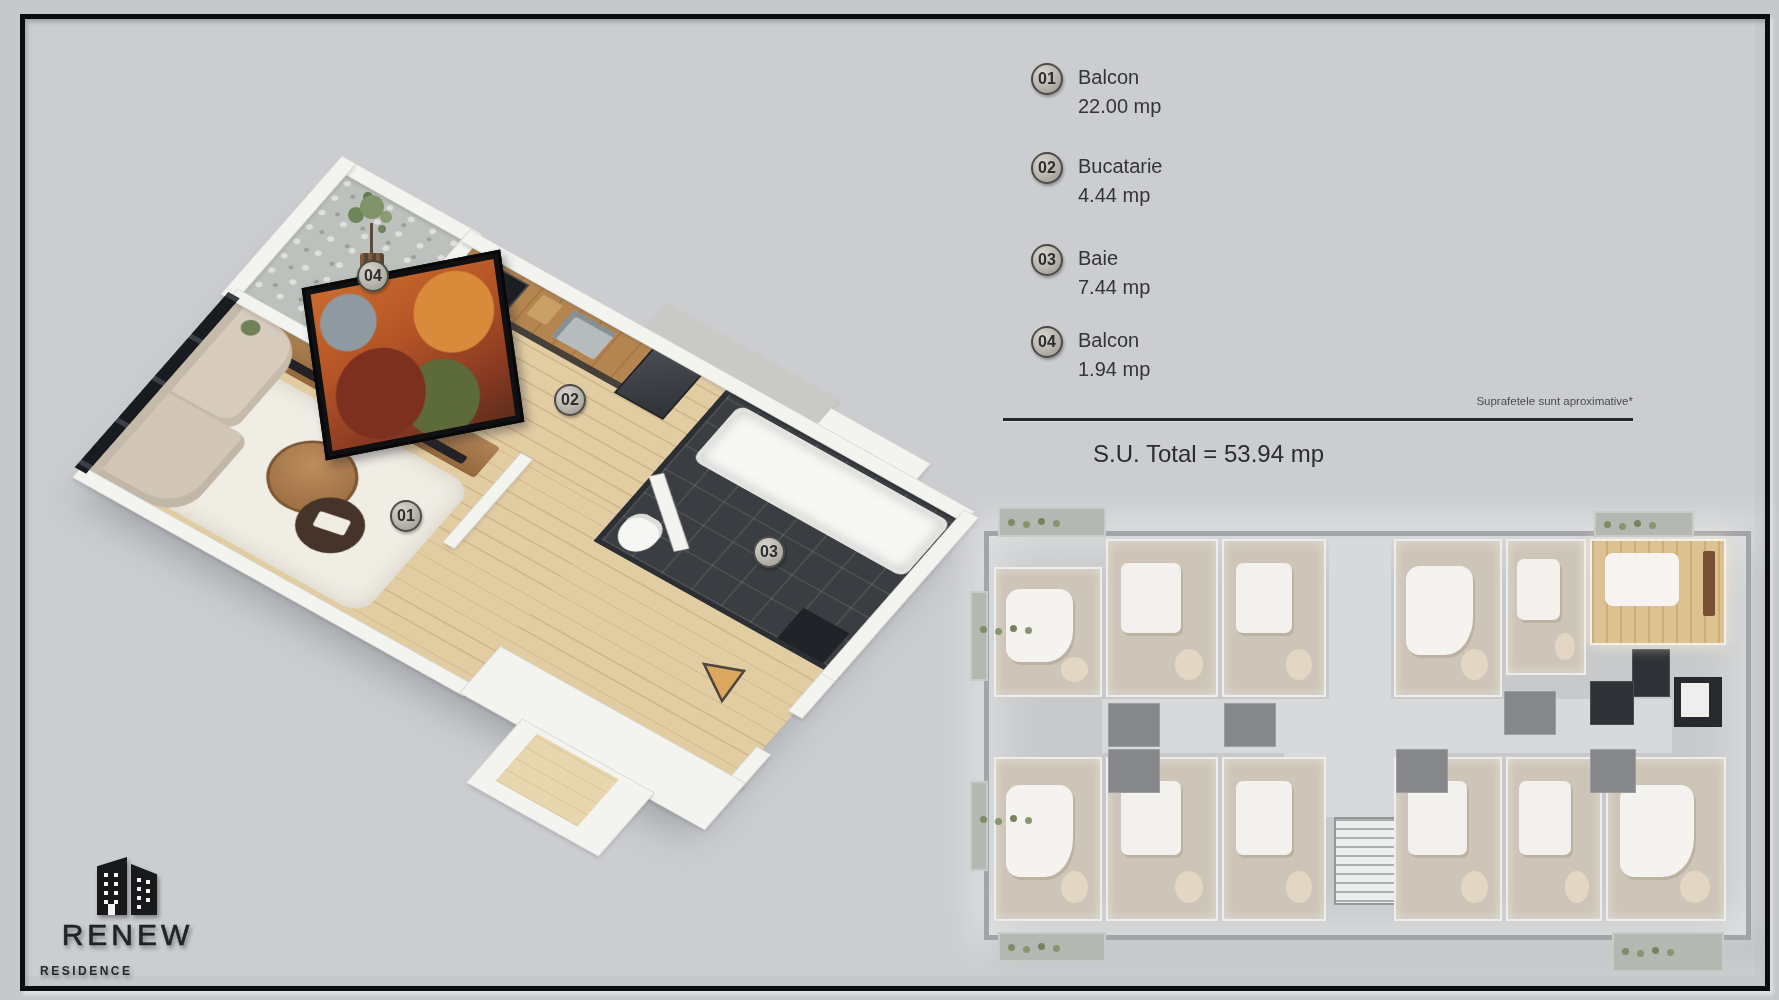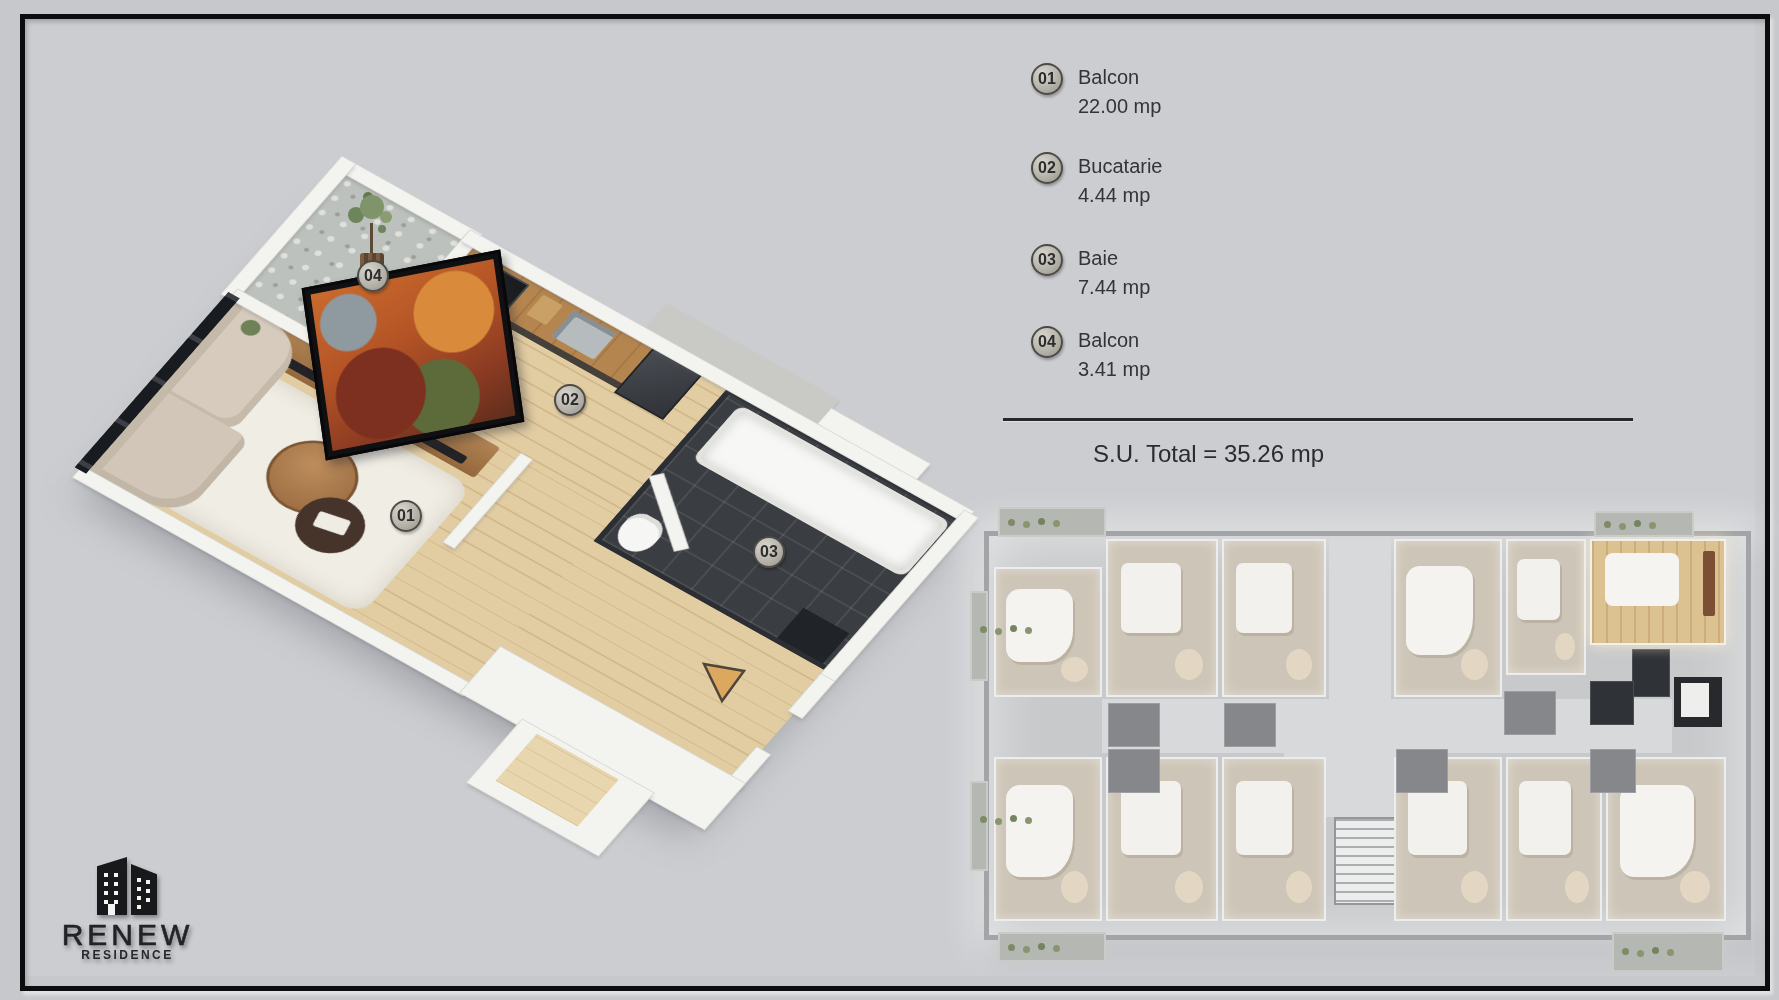--- a/index.html
+++ b/index.html
@@ -108,21 +108,21 @@
                     0 18px 0 #f4f4f2, 10px 18px 0 #f4f4f2, 0 27px 0 #f4f4f2, 10px 27px 0 #f4f4f2;}
   .bldgL .door{position:absolute;left:11px;bottom:0;width:7px;height:11px;background:#f4f4f2;}
   .bldgR{position:absolute;left:91px;top:16px;width:26px;height:51px;background:#17191b;
          clip-path:polygon(0 0, 100% 20%, 100% 100%, 0 100%);}
   .bldgR .win{position:absolute;left:6px;top:14px;width:4px;height:4px;background:#f4f4f2;
          box-shadow:9px 2px 0 #f4f4f2, 0 9px 0 #f4f4f2, 9px 11px 0 #f4f4f2,
                     0 18px 0 #f4f4f2, 9px 20px 0 #f4f4f2, 0 27px 0 #f4f4f2;}
   .logo-name{position:absolute;left:0;top:70px;width:175px;text-align:center;
          font-size:30px;letter-spacing:4px;color:#212325;font-weight:400;
          -webkit-text-stroke:0.6px #212325;}
-  .logo-tag{position:absolute;left:0;top:100px;width:175px;text-align:center;
+  .logo-tag{position:absolute;left:0;top:116px;width:175px;text-align:left;
          font-size:12px;letter-spacing:2.5px;font-weight:bold;color:#26282a;}
 </style>
 </head>
 <body>
 
 <div class="stage">
   <div class="inner-bg"></div>
 
   <div class="iso-plan">
     <div class="shadow-under ab"></div>
@@ -226,25 +226,26 @@
         <span class="leg-name">Baie</span>
         <span class="leg-area">7.44 mp</span>
       </div>
   </div>
   <div class="leg-row" style="top:326px;">
     <div class="badge" style="position:static;">
         <span>04</span>
       </div>
     <div class="leg-texts">
         <span class="leg-name">Balcon</span>
-        <span class="leg-area">3.41 mp</span>
-      </div>
-  </div>
+        <span class="leg-area">1.94 mp</span>
+      </div>
+  </div>
+  <div class="leg-note">Suprafetele sunt aproximative*</div>
   <div class="leg-line"></div>
-  <div class="leg-total">S.U. Total = 35.26 mp</div>
+  <div class="leg-total">S.U. Total = 53.94 mp</div>
 
   <div class="bplan">
     <div class="bp-base"></div>
 
     <div class="bp-cor" style="left:118px;top:168px;width:570px;height:54px;"></div>
     <div class="bp-cor" style="left:345px;top:8px;width:62px;height:160px;"></div>
     <div class="bp-cor" style="left:300px;top:222px;width:160px;height:64px;"></div>
     <div class="bp-stair" style="left:350px;top:286px;width:64px;height:88px;"></div>
     <div class="bp-elev" style="left:690px;top:146px;width:48px;height:50px;">
         <i></i>

